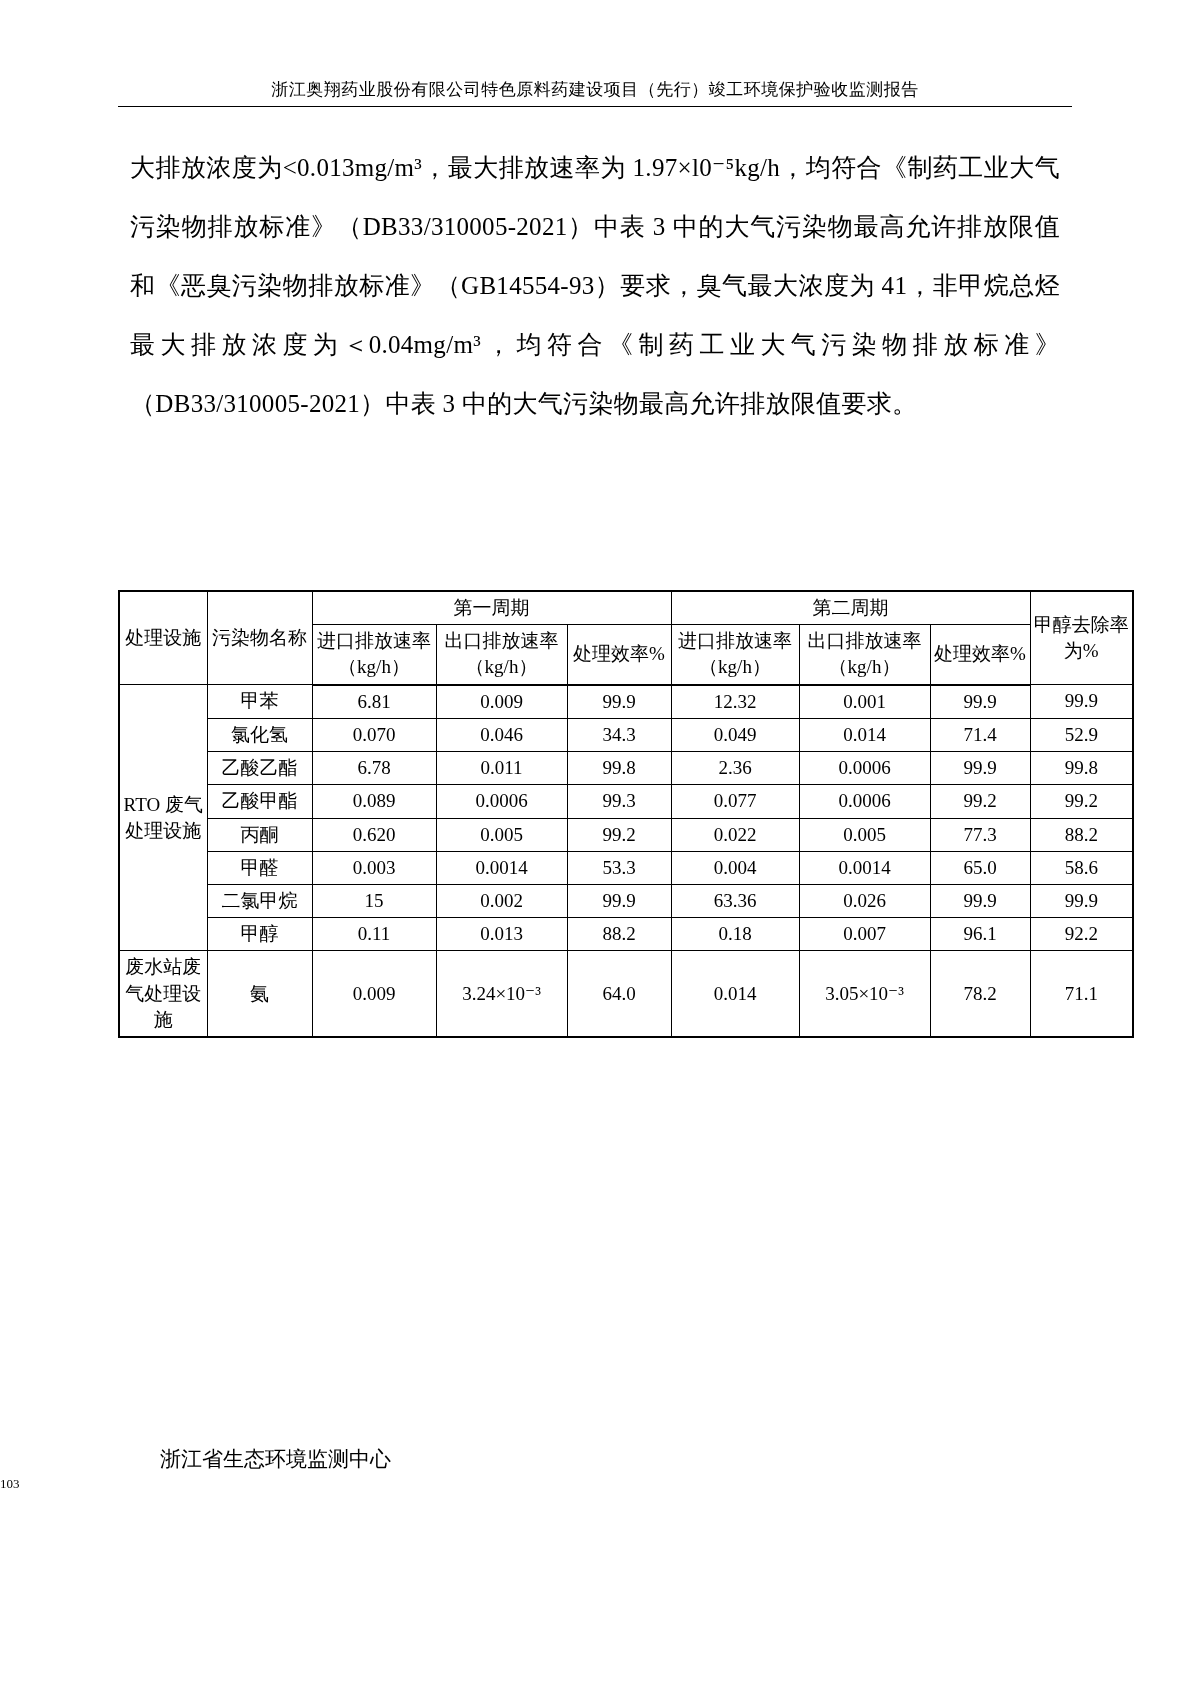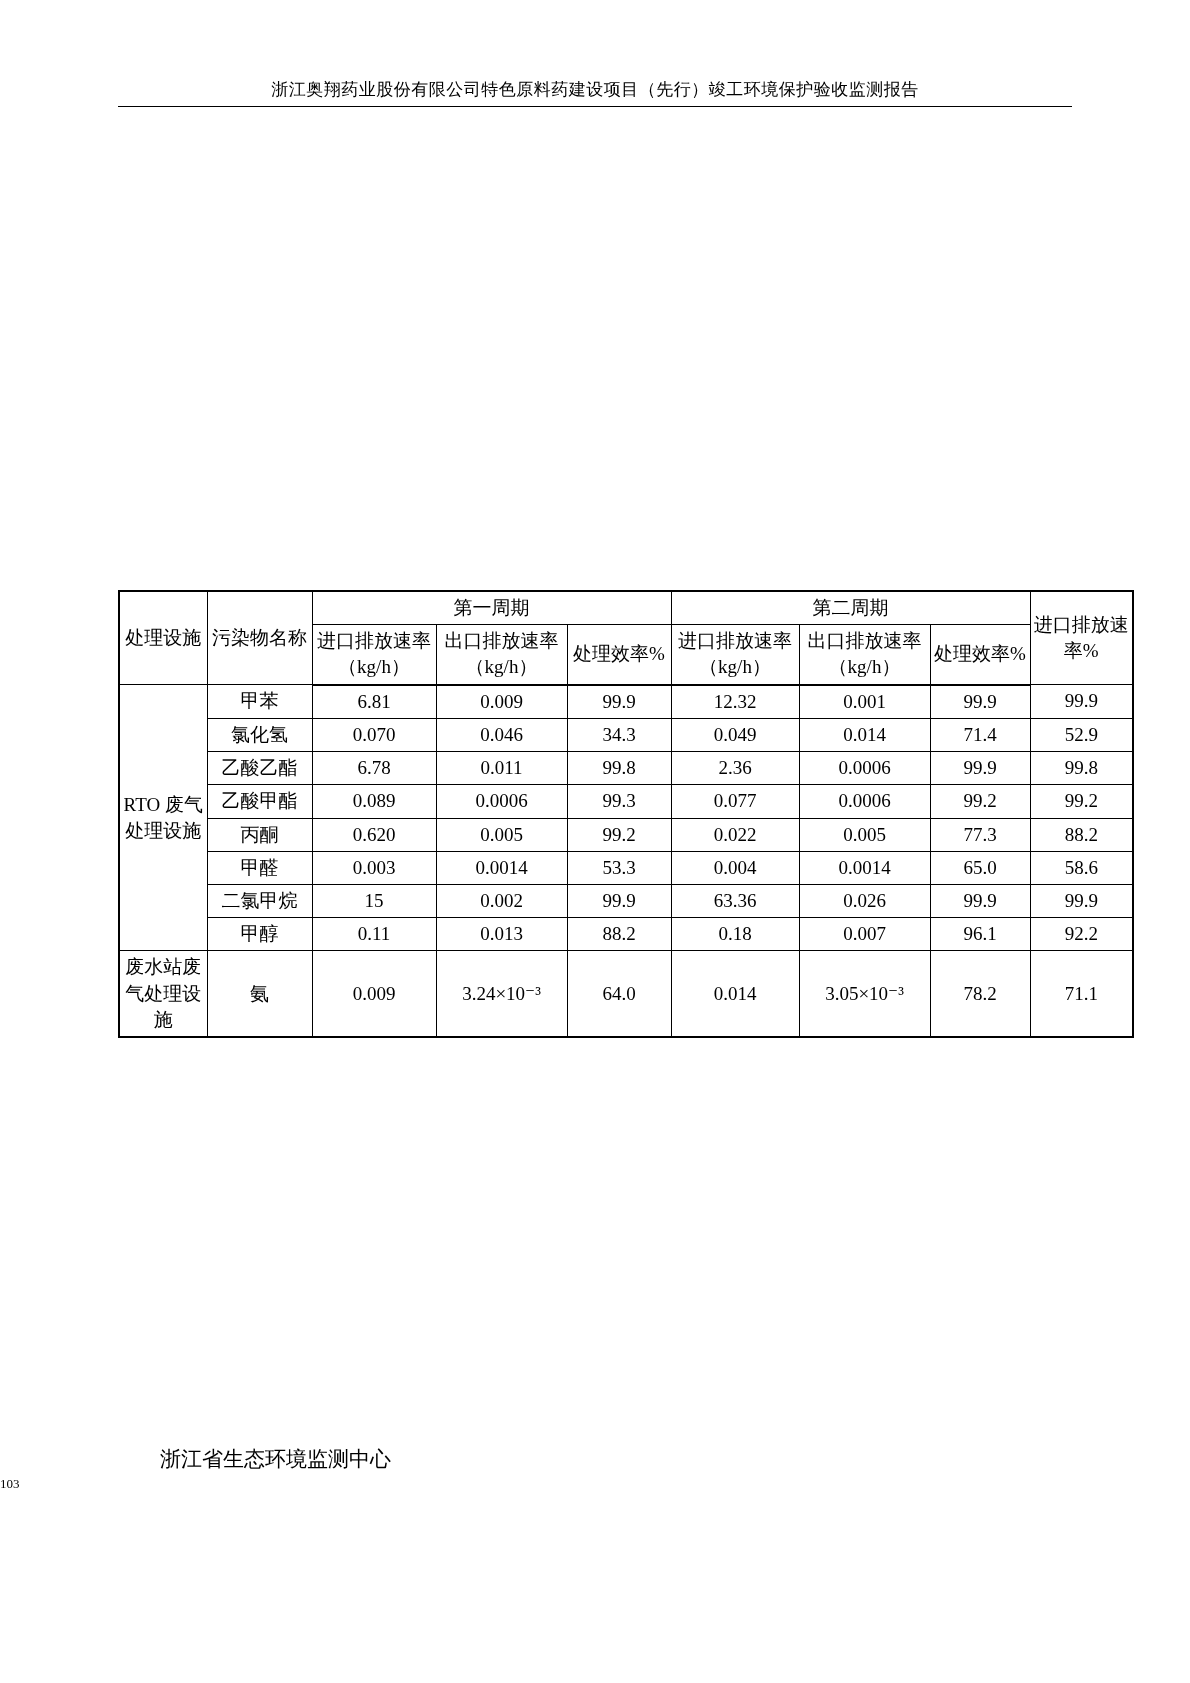--- a/index.html
+++ b/index.html
@@ -109,20 +109,21 @@
   .cell-multiline { line-height: 1.35; }
 </style>
 </head>
 <body>
 
 <div class="page">
 
   <div class="header">浙江奥翔药业股份有限公司特色原料药建设项目（先行）竣工环境保护验收监测报告</div>
   <div class="header-rule"></div>
 
+  <div class="body-text" id="para1">大排放浓度为&lt;0.013mg/m³，最大排放速率为 1.97×l0⁻⁵kg/h，均符合《制药工业大气污染物排放标准》（DB33/310005-2021）中表 3 中的大气污染物最高允许排放限值和《恶臭污染物排放标准》（GB14554-93）要求，臭气最大浓度为 41，非甲烷总烃最大排放浓度为＜0.04mg/m³，均符合《制药工业大气污染物排放标准》（DB33/310005-2021）中表 3 中的大气污染物最高允许排放限值要求。</div>
 
 
 
   <table class="data">
     <colgroup>
       <col style="width:88px">
       <col style="width:105px">
       <col style="width:124px">
       <col style="width:131px">
       <col style="width:104px">
@@ -130,21 +131,21 @@
       <col style="width:131px">
       <col style="width:100px">
       <col style="width:103px">
     </colgroup>
     <tbody>
       <tr class="thead-row outer-top">
         <td class="outer-left cell-multiline" rowspan="2">处理设施</td>
         <td class="cell-multiline" rowspan="2">污染物名称</td>
         <td colspan="3">第一周期</td>
         <td colspan="3">第二周期</td>
-        <td class="outer-right cell-multiline" rowspan="2">进口排放速率%</td>
+        <td class="outer-right cell-multiline" rowspan="2">甲醇去除率为%</td>
       </tr>
       <tr class="thead-row head-sep">
         <td class="cell-multiline">进口排放速率（kg/h）</td>
         <td class="cell-multiline">出口排放速率（kg/h）</td>
         <td class="cell-multiline">处理效率%</td>
         <td class="cell-multiline">进口排放速率（kg/h）</td>
         <td class="cell-multiline">出口排放速率（kg/h）</td>
         <td class="cell-multiline">处理效率%</td>
       </tr>
 

